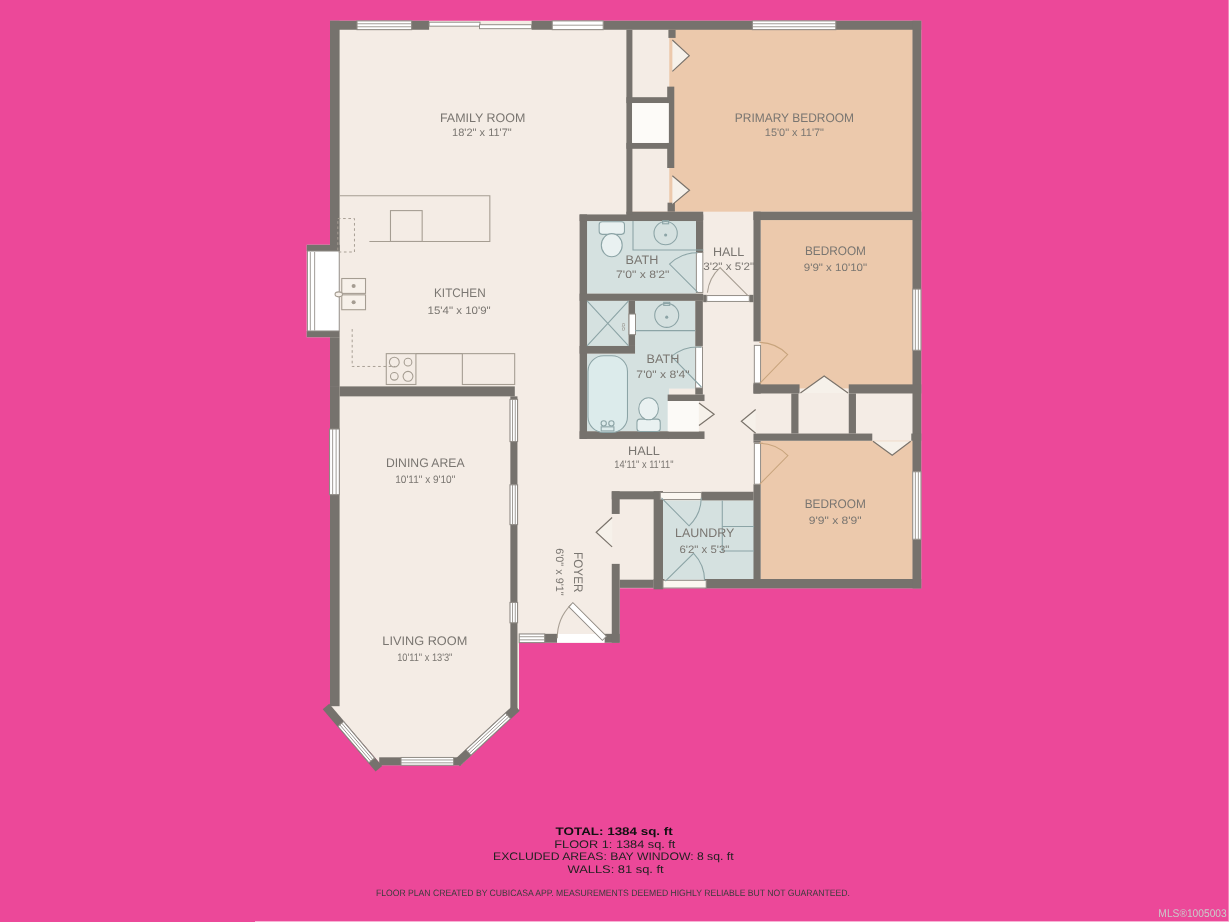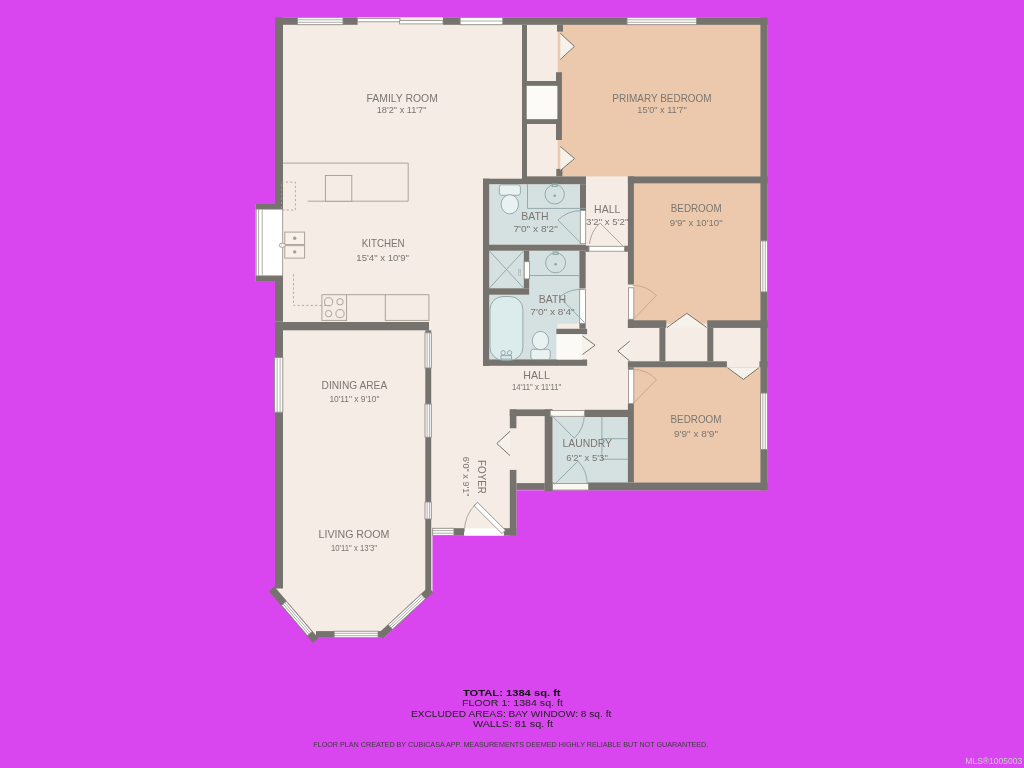--- a/index.html
+++ b/index.html
@@ -1,16 +1,16 @@
 <!DOCTYPE html>
 <html><head>
 <meta charset="utf-8">
 <style>
   html,body{margin:0;padding:0;background:#fff;}
-  #page{width:1024px;height:768px;position:relative;overflow:hidden;background:#d946ef;font-family:"Liberation Sans",sans-serif;}
+  #page{width:1024px;height:768px;position:relative;overflow:hidden;background:#ec4899;font-family:"Liberation Sans",sans-serif;}
   svg{position:absolute;top:0;left:0;filter:blur(0.33px);}
   text{font-family:"Liberation Sans",sans-serif;}
   .rl{fill:#7a7671;font-size:10.4px;text-anchor:middle;}
   .rd{fill:#7a7671;font-size:9px;text-anchor:middle;}
 </style>
 </head>
 <body>
 <div id="page">
 <svg width="1024" height="768" viewBox="0 0 1024 768">
 

